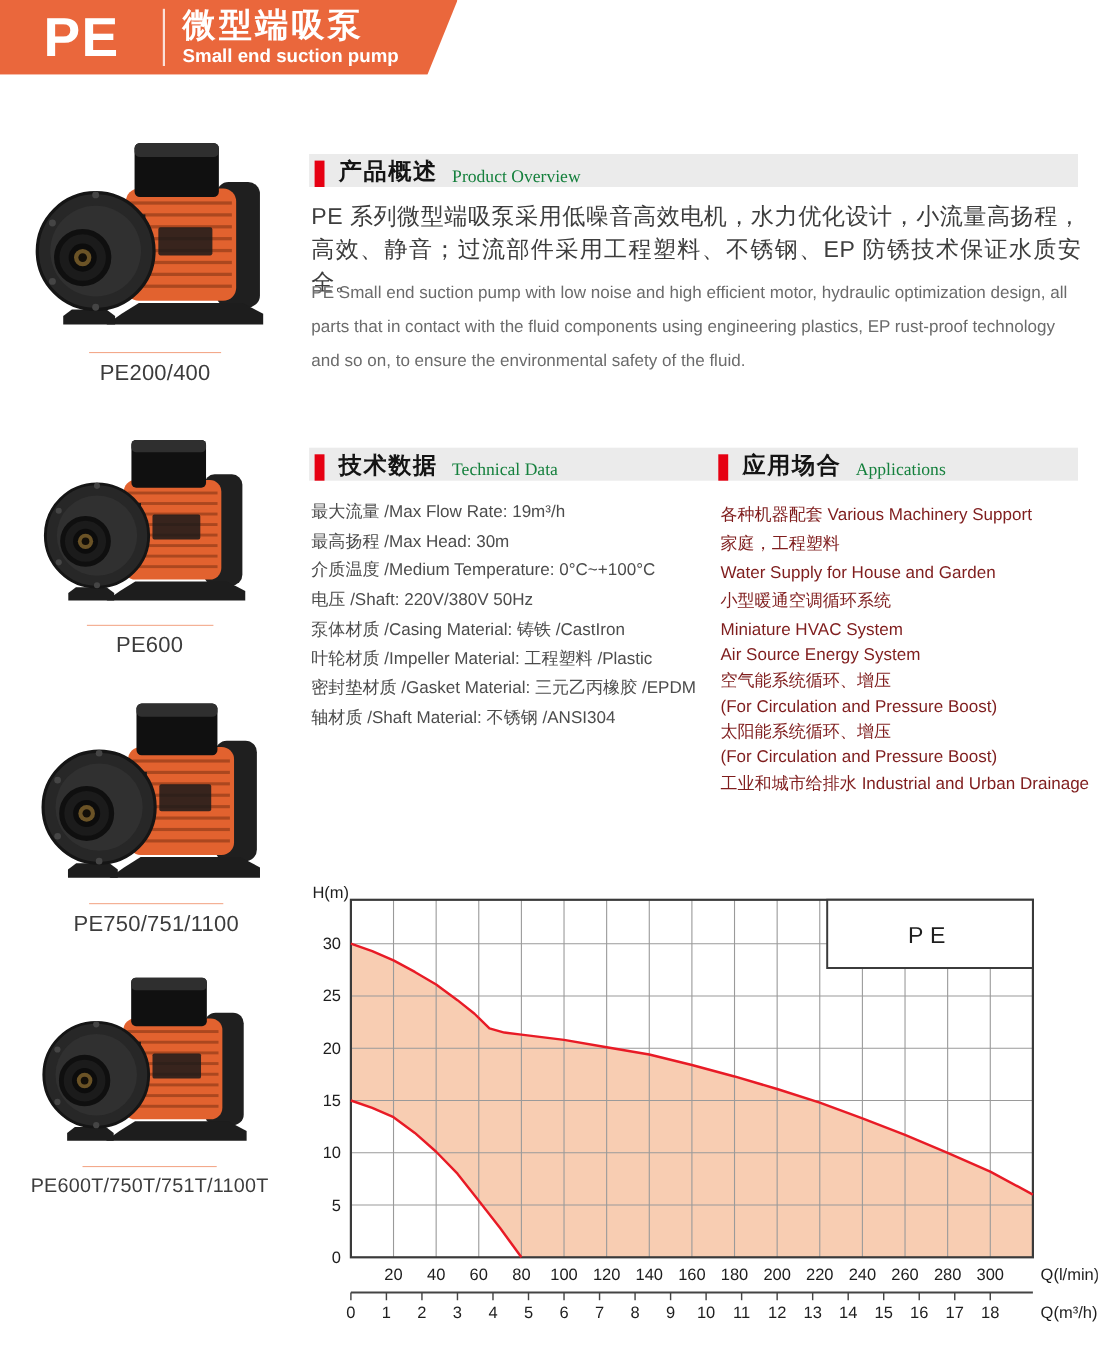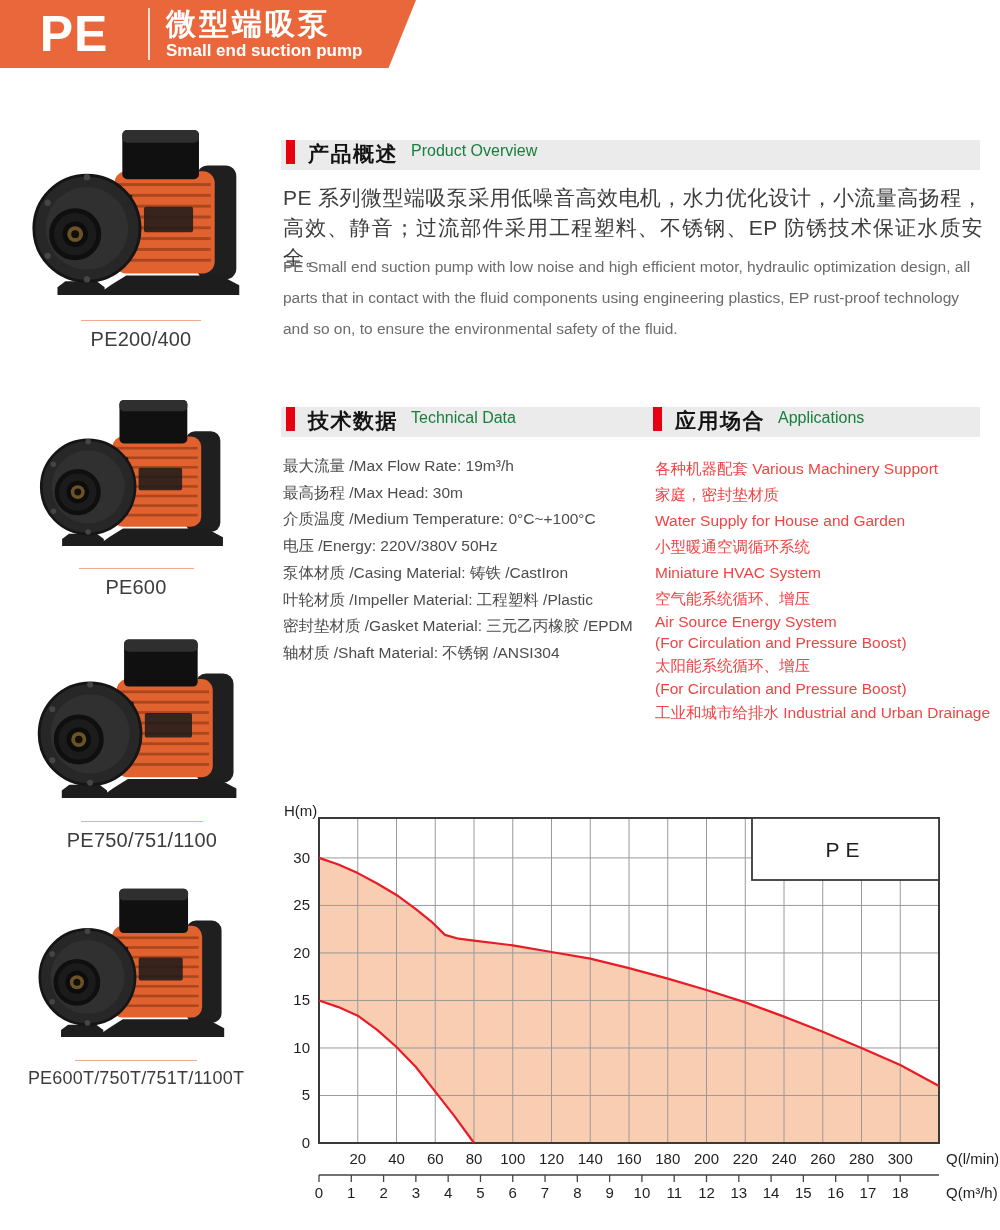--- a/index.html
+++ b/index.html
@@ -18,31 +18,31 @@
   .banner-en{font-size:17px;line-height:20px;margin-top:1px;font-weight:bold;}
   
   .product{position:absolute;text-align:center;}
   .pump-art{width:100%;}
   .pump-art svg{width:100%;height:100%;display:block;}
   .p-line{height:1px;background:#f3a98b;margin:0 auto;}
   .p-label{margin-top:7px;font-size:20px;color:#3c3c3c;letter-spacing:0.2px;}
   .p-label.long{font-size:18px;}
   
   .band{position:absolute;left:281px;width:699px;height:30px;background:#ebebeb;}
-  .head-group{position:absolute;top:0;height:30px;display:flex;align-items:flex-start;}
+  .head-group{position:absolute;top:0;height:30px;display:flex;align-items:flex-end;font-family:Liberation Serif, serif;}
   .head-bar{width:9px;height:24px;background:#e60012;margin-right:13px;flex:none;}
   .head-zh{font-size:21px;font-weight:bold;color:#141414;letter-spacing:1.5px;white-space:nowrap;}
   .head-en{font-size:16px;color:#15803d;margin-left:13px;padding-top:2px;white-space:nowrap;}
   
   .cn-para{position:absolute;left:283px;top:183px;width:700px;font-size:21px;line-height:30px;
     color:#3d3d3d;letter-spacing:0.4px;text-align:justify;}
   .en-para{position:absolute;left:283px;top:251px;width:706px;font-size:15.5px;line-height:31px;color:#6b6b6b;}
   .tech-list{position:absolute;left:283px;top:453px;width:380px;color:#4c4c4c;}
   .tech-line{font-size:15.5px;line-height:26.7px;white-space:nowrap;}
-  .apps-list{position:absolute;left:655px;top:456px;width:345px;color:#ef4444;}
+  .apps-list{position:absolute;left:655px;top:456px;width:345px;color:#7f1d1d;}
   .app-line{font-size:15.5px;line-height:26px;}
   .app-line.small{line-height:20.5px;}
   
   #pump-chart{position:absolute;left:283px;top:805px;width:715px;height:425px;}
   #pump-chart .tick{font-size:15px;fill:#1e1e1e;font-family:"Liberation Sans","DejaVu Sans",sans-serif;}
   #pump-chart .leg{font-size:21px;letter-spacing:6px;fill:#1e1e1e;font-family:"Liberation Sans","DejaVu Sans",sans-serif;}
 </style>
 </head>
 <body>
 
@@ -243,34 +243,34 @@
     <span class="head-bar"></span>
     <span class="head-zh">应用场合</span>
     <span class="head-en">Applications</span>
   </div>
 </div>
 
 <div class="tech-list">
     <div class="tech-line">最大流量 /Max Flow Rate: 19m³/h</div>
     <div class="tech-line">最高扬程 /Max Head: 30m</div>
     <div class="tech-line">介质温度 /Medium Temperature: 0°C~+100°C</div>
-    <div class="tech-line">电压 /Energy: 220V/380V  50Hz</div>
+    <div class="tech-line">电压 /Shaft: 220V/380V  50Hz</div>
     <div class="tech-line">泵体材质 /Casing Material: 铸铁 /CastIron</div>
     <div class="tech-line">叶轮材质 /Impeller Material: 工程塑料 /Plastic</div>
     <div class="tech-line">密封垫材质 /Gasket Material: 三元乙丙橡胶 /EPDM</div>
     <div class="tech-line">轴材质 /Shaft Material: 不锈钢 /ANSI304</div>
   </div>
 <div class="apps-list">
     <div class="app-line">各种机器配套  Various Machinery Support</div>
-    <div class="app-line">家庭，密封垫材质</div>
+    <div class="app-line">家庭，工程塑料</div>
     <div class="app-line">Water Supply for House and Garden</div>
     <div class="app-line">小型暖通空调循环系统</div>
     <div class="app-line">Miniature HVAC System</div>
+    <div class="app-line small">Air Source Energy System</div>
     <div class="app-line">空气能系统循环、增压</div>
-    <div class="app-line small">Air Source Energy System</div>
     <div class="app-line small"> (For Circulation and Pressure Boost)</div>
     <div class="app-line">太阳能系统循环、增压</div>
     <div class="app-line small">(For Circulation and Pressure Boost)</div>
     <div class="app-line">工业和城市给排水  Industrial and Urban Drainage</div>
   </div>
 
 <svg id="pump-chart" viewBox="0 0 715 425" xmlns="http://www.w3.org/2000/svg">
     <polygon points="36,52.91228070175441 55.375,59.56432748538009 74.75,68.11695906432749 94.125,78.5701754385965 113.5,89.9736842105263 132.875,104.22807017543857 148.375,116.58187134502924 161.9375,129.8859649122807 175.5,133.68713450292398 191,135.58771929824562 229.75,140.3391812865497 268.5,146.99122807017542 307.25,153.6432748538012 346,163.14619883040936 384.75,173.59941520467837 423.5,185.00292397660817 462.25,197.3567251461988 501,211.6111111111111 539.75,226.81578947368422 578.5,242.97076023391813 617.25,260.0760233918129 656,280.9824561403509 656,338 191,338 171.625,311.39181286549706 152.25,286.6842105263158 132.875,261.9766081871345 113.5,242.0204678362573 94.125,224.91520467836256 74.75,210.66081871345028 55.375,202.1081871345029 36,195.4561403508772" fill="#f8cdb2"></polygon>
     <g stroke="#9a9a9a" stroke-width="1">
       <line x1="74.75" y1="13" x2="74.75" y2="338"></line>

